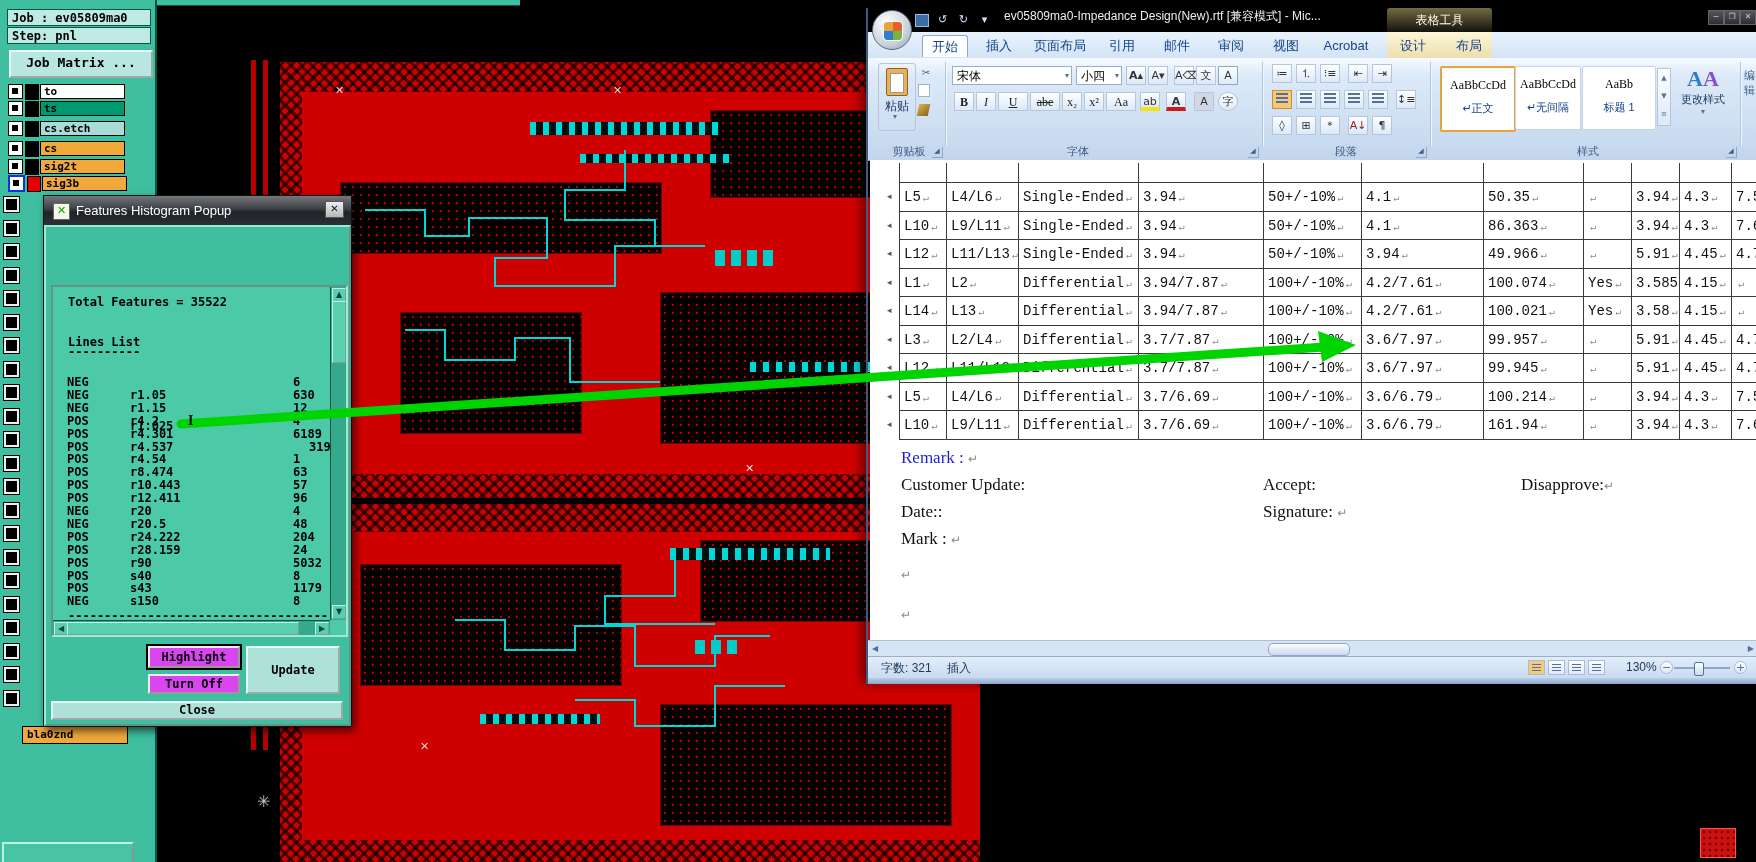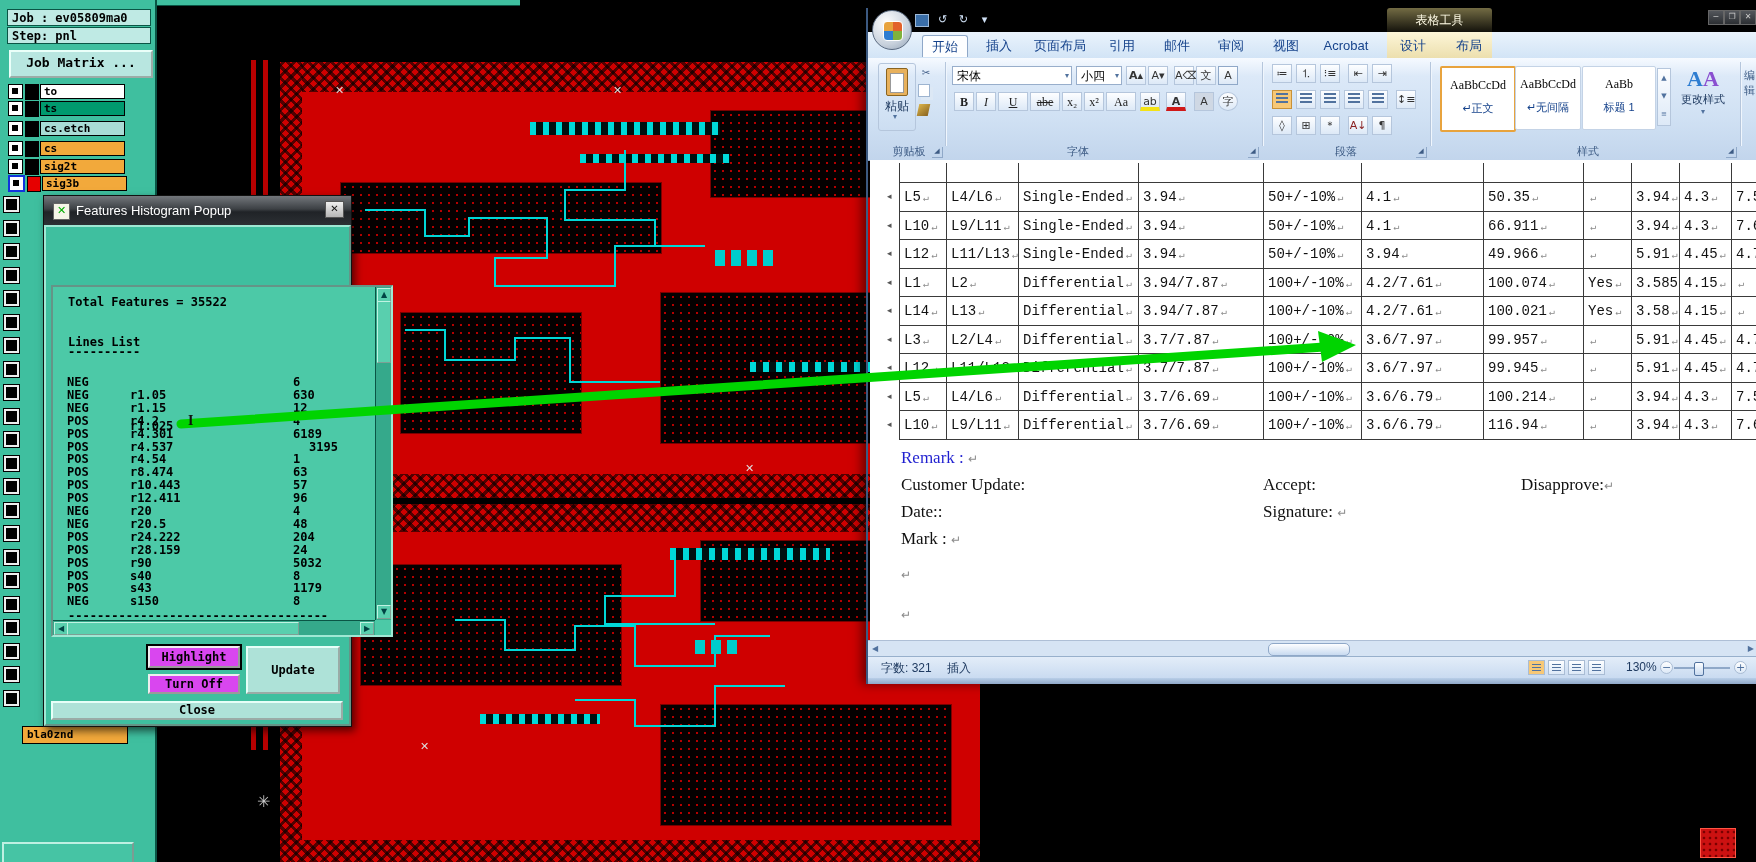--- a/index.html
+++ b/index.html
@@ -48,21 +48,21 @@
   .ptitle-text{position:absolute;left:32px;top:0;}
   .pclose{position:absolute;right:7px;top:5px;width:17px;height:15px;background:linear-gradient(#efefef,#b5b5b5);
      border:1px solid #555;color:#111;font:bold 10px "DejaVu Sans",sans-serif;text-align:center;line-height:14px;}
   .pbody{position:absolute;left:0;top:29px;right:0;bottom:0;background:#3fbf9f;border:2px outset #9fe8d4;box-sizing:border-box;}
   .playerbar{position:absolute;left:6px;top:4px;width:291px;height:21px;background:#ee0000;border:2px inset #9fe8d4;
      box-sizing:border-box;font:bold 13px "DejaVu Sans Mono",monospace;color:#000;line-height:17px;padding-left:6px;}
   .pmenu{position:absolute;left:6px;top:29px;width:291px;height:23px;background:#bce6e0;border:2px outset #e8fff8;
      box-sizing:border-box;}
   .pmenu span{position:absolute;top:2px;font:bold 13px "DejaVu Sans Mono",monospace;color:#000;}
   .pmenu span::first-letter{text-decoration:underline;}
-  .plist{position:absolute;left:5px;top:58px;width:342px;height:352px;background:#4cc9a7;border:2px inset #9fe8d4;box-sizing:border-box;}
+  .plist{position:absolute;left:5px;top:58px;width:297px;height:352px;background:#4cc9a7;border:2px inset #9fe8d4;box-sizing:border-box;}
   .ptext{position:absolute;left:0;top:0;right:16px;bottom:15px;overflow:hidden;color:#000;}
   .ptext .tline{position:absolute;font:bold 12px "DejaVu Sans Mono",monospace;white-space:pre;}
   .hrow{position:absolute;left:14px;height:13px;width:260px;}
   .hrow span{position:absolute;font:bold 12px "DejaVu Sans Mono",monospace;color:#000;white-space:pre;}
   .vscroll{position:absolute;right:0;top:0;width:15px;bottom:15px;background:#35a98b;border-left:1px solid #0a5545;}
   .vscroll .arr{position:absolute;left:1px;width:12px;height:12px;background:#59cfae;border:1px outset #bff3e2;
      font:8px "DejaVu Sans",sans-serif;color:#044;text-align:center;line-height:12px;}
   .vthumb{position:absolute;left:1px;top:14px;width:12px;height:60px;background:#59cfae;border:1px outset #bff3e2;}
   .hscroll{position:absolute;left:0;right:16px;bottom:0;height:14px;background:#35a98b;border-top:1px solid #0a5545;}
   .hscroll .arr{position:absolute;top:1px;width:12px;height:11px;background:#59cfae;border:1px outset #bff3e2;
@@ -410,20 +410,21 @@
     <div class="wtitle">
       <div class="office-btn">
           <div class="office-glyph"></div>
         </div>
       <div class="qat">
         <div class="qicon disk"></div>
         <div class="qicon">↺</div>
         <div class="qicon">↻</div>
         <div class="qicon">▾</div>
       </div>
+      <div class="wtitle-text">ev05809ma0-Impedance Design(New).rtf [兼容模式] - Mic...</div>
       <div class="ctx-group">表格工具</div>
       <div class="caption-btns">
         <div>─</div>
         <div>❐</div>
         <div>✕</div>
       </div>
     </div>
     <div class="wtabs">
       <div class="ctx-tab-bg"></div>
       <div id="tab-strip">
@@ -555,21 +556,21 @@
             <div class="tcell" style="width: 60px;">7.5</div>
           </div>
           <div class="rowmark" style="top: 59.5px;">◂</div>
           <div class="trow" style="top: 51.5px;">
             <div class="tcell first" style="width: 48px;">L10</div>
             <div class="tcell" style="width: 72px;">L9/L11</div>
             <div class="tcell" style="width: 120px;">Single-Ended</div>
             <div class="tcell" style="width: 125px;">3.94</div>
             <div class="tcell" style="width: 98px;">50+/-10%</div>
             <div class="tcell" style="width: 122px;">4.1</div>
-            <div class="tcell" style="width: 100px;">66.911</div>
+            <div class="tcell" style="width: 100px;">86.363</div>
             <div class="tcell" style="width: 48px;"></div>
             <div class="tcell" style="width: 48px;">3.94</div>
             <div class="tcell" style="width: 52px;">4.3</div>
             <div class="tcell" style="width: 60px;">7.6</div>
           </div>
           <div class="rowmark" style="top: 88px;">◂</div>
           <div class="trow" style="top: 80px;">
             <div class="tcell first" style="width: 48px;">L12</div>
             <div class="tcell" style="width: 72px;">L11/L13</div>
             <div class="tcell" style="width: 120px;">Single-Ended</div>
@@ -653,21 +654,21 @@
             <div class="tcell" style="width: 60px;">7.5</div>
           </div>
           <div class="rowmark" style="top: 259px;">◂</div>
           <div class="trow" style="top: 251px;">
             <div class="tcell first" style="width: 48px;">L10</div>
             <div class="tcell" style="width: 72px;">L9/L11</div>
             <div class="tcell" style="width: 120px;">Differential</div>
             <div class="tcell" style="width: 125px;">3.7/6.69</div>
             <div class="tcell" style="width: 98px;">100+/-10%</div>
             <div class="tcell" style="width: 122px;">3.6/6.79</div>
-            <div class="tcell" style="width: 100px;">116.94</div>
+            <div class="tcell" style="width: 100px;">161.94</div>
             <div class="tcell" style="width: 48px;"></div>
             <div class="tcell" style="width: 48px;">3.94</div>
             <div class="tcell" style="width: 52px;">4.3</div>
             <div class="tcell" style="width: 60px;">7.6</div>
           </div>
         </div>
       <div class="dline remark" style="left:31px;top:288px;"><span>Remark :</span> <span class="pmark">↵</span></div>
       <div class="dline" style="left:31px;top:315px;">Customer Update:</div>
       <div class="dline" style="left:393px;top:315px;">Accept:</div>
       <div class="dline" style="left:651px;top:315px;"><span>Disapprove:</span><span class="pmark">↵</span></div>

